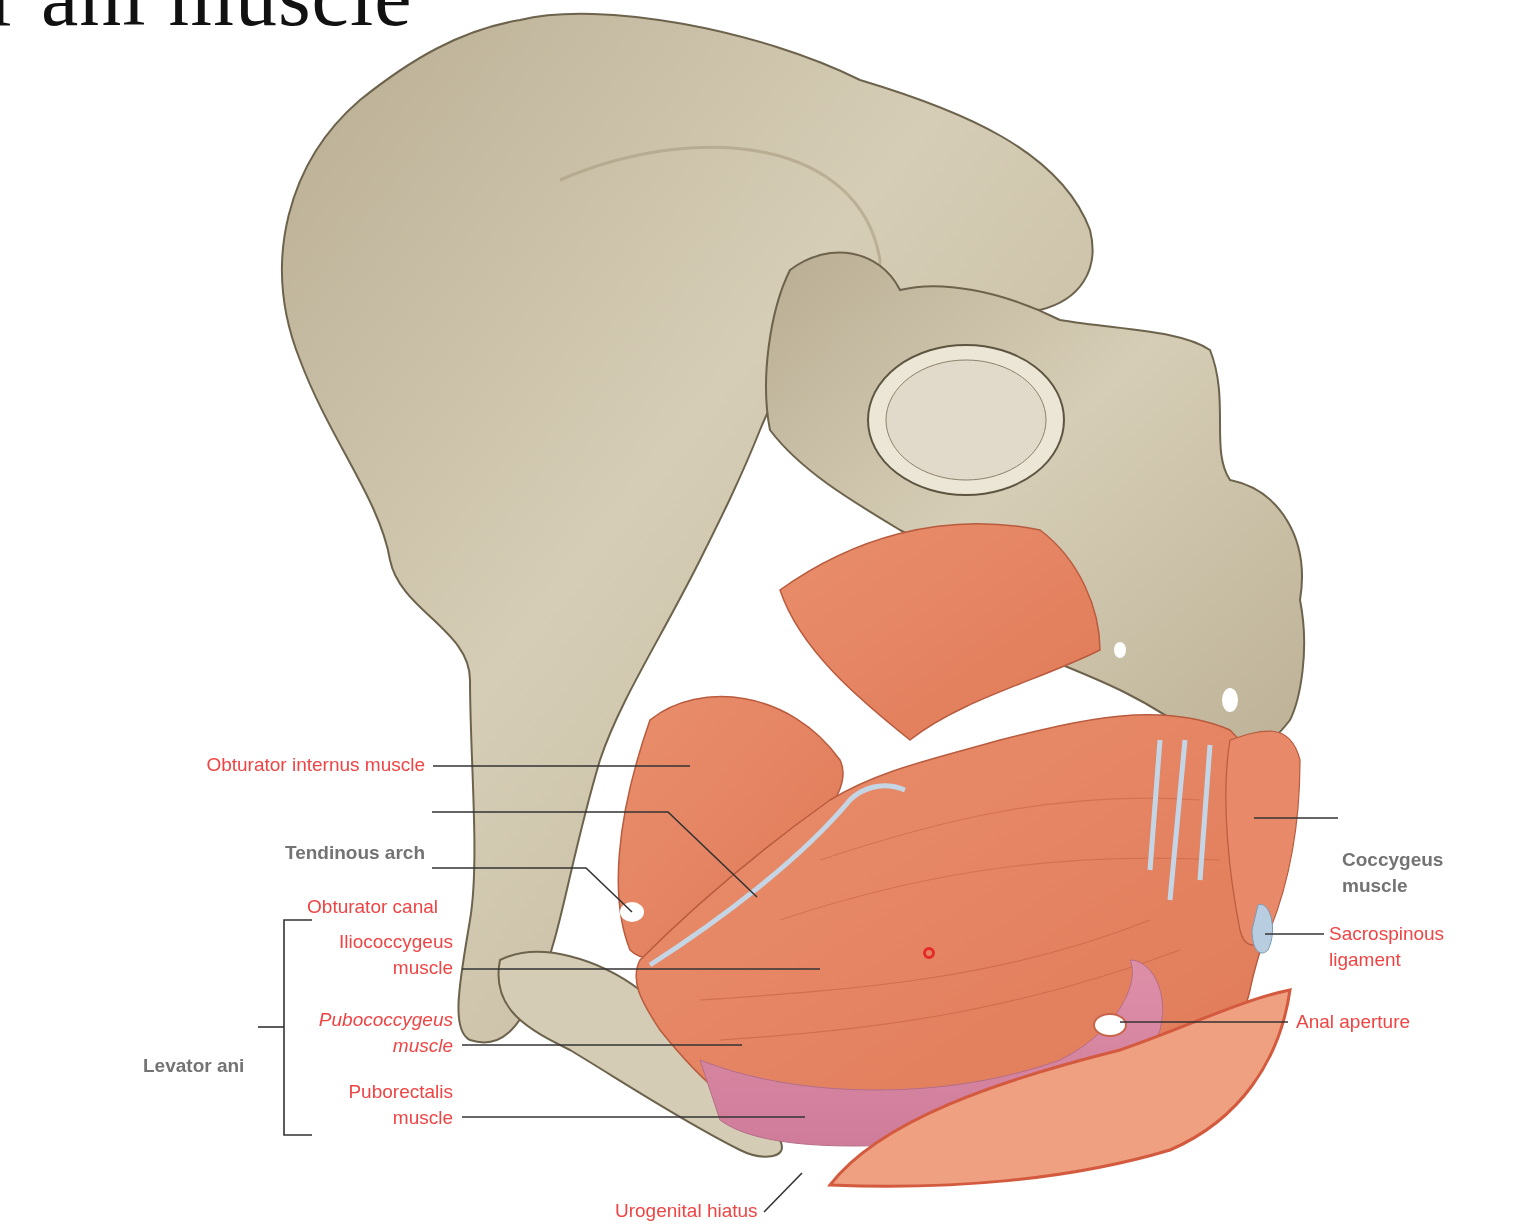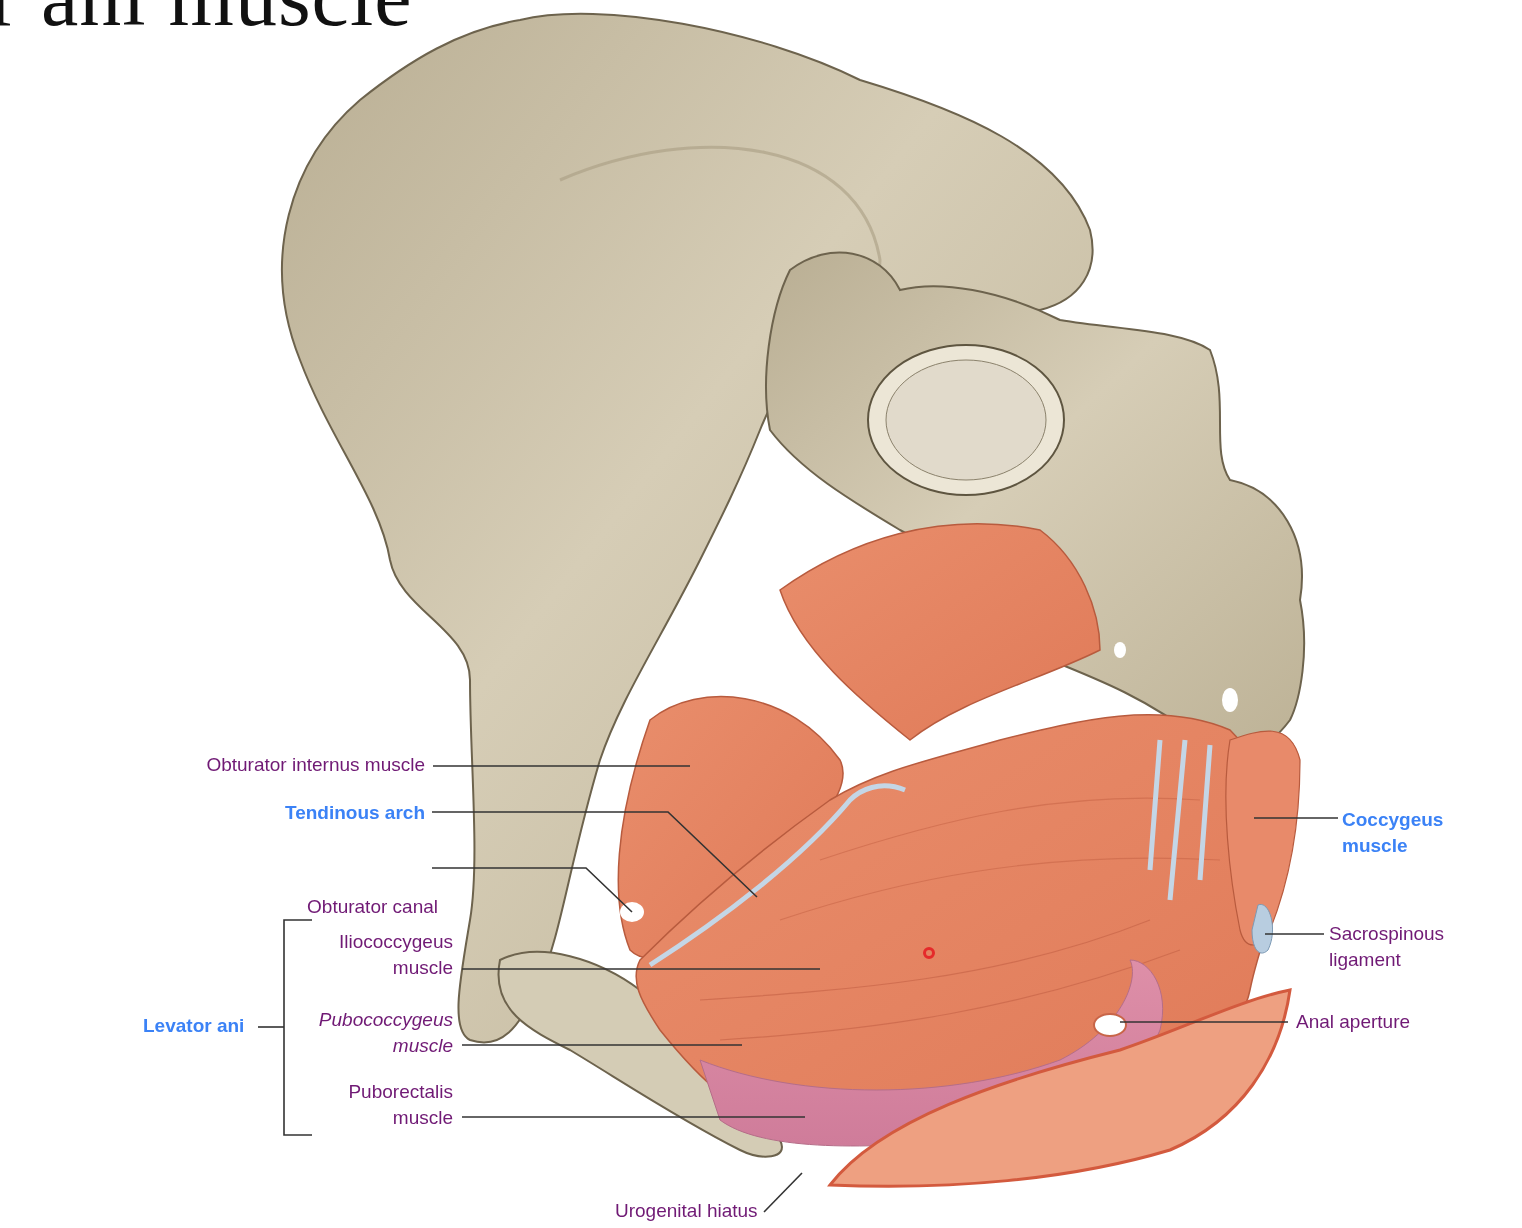--- a/index.html
+++ b/index.html
@@ -1,20 +1,20 @@
 <!DOCTYPE html>
 <html><head>
 <meta charset="utf-8">
 <style>
   html,body{margin:0;padding:0;background:#ffffff;}
   body{width:1522px;height:1228px;position:relative;overflow:hidden;font-family:"Liberation Sans",sans-serif;}
   .title{position:absolute;left:-10px;top:-52px;font-family:"Liberation Serif",serif;font-size:84px;color:#111;white-space:nowrap;letter-spacing:1px;}
   svg.art{position:absolute;left:0;top:0;}
-  .lbl{position:absolute;font-size:19px;color:#701a75;line-height:26px;white-space:nowrap;}
-  .lbl.bold{font-weight:bold;color:#3b82f6;}
+  .lbl{position:absolute;font-size:19px;color:#ef4444;line-height:26px;white-space:nowrap;}
+  .lbl.bold{font-weight:bold;color:#737373;margin-top:40px;}
   .right{text-align:right;}
   .lbl.multi{white-space:pre-line;}
 </style>
 </head>
 <body>
 
 <div class="title">r ani muscle</div>
 
 <svg class="art" width="1522" height="1228" viewBox="0 0 1522 1228">
   <defs>

